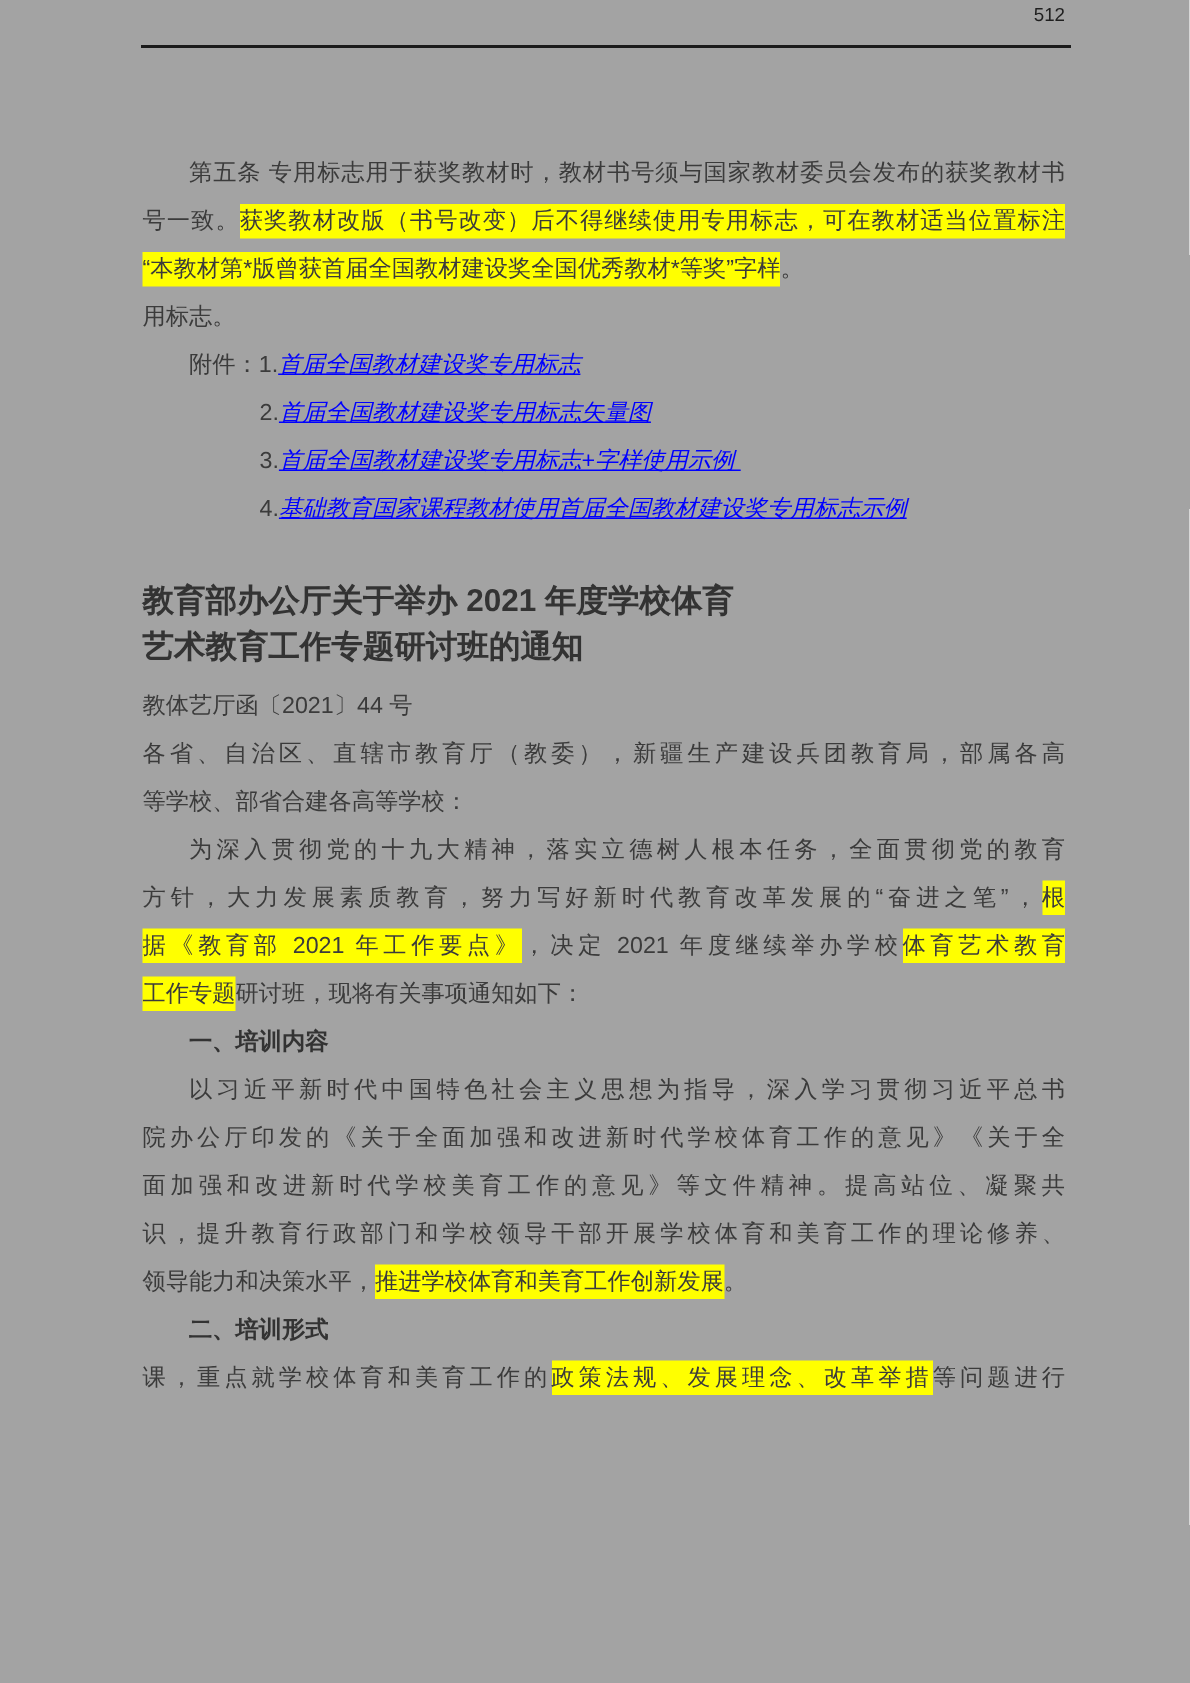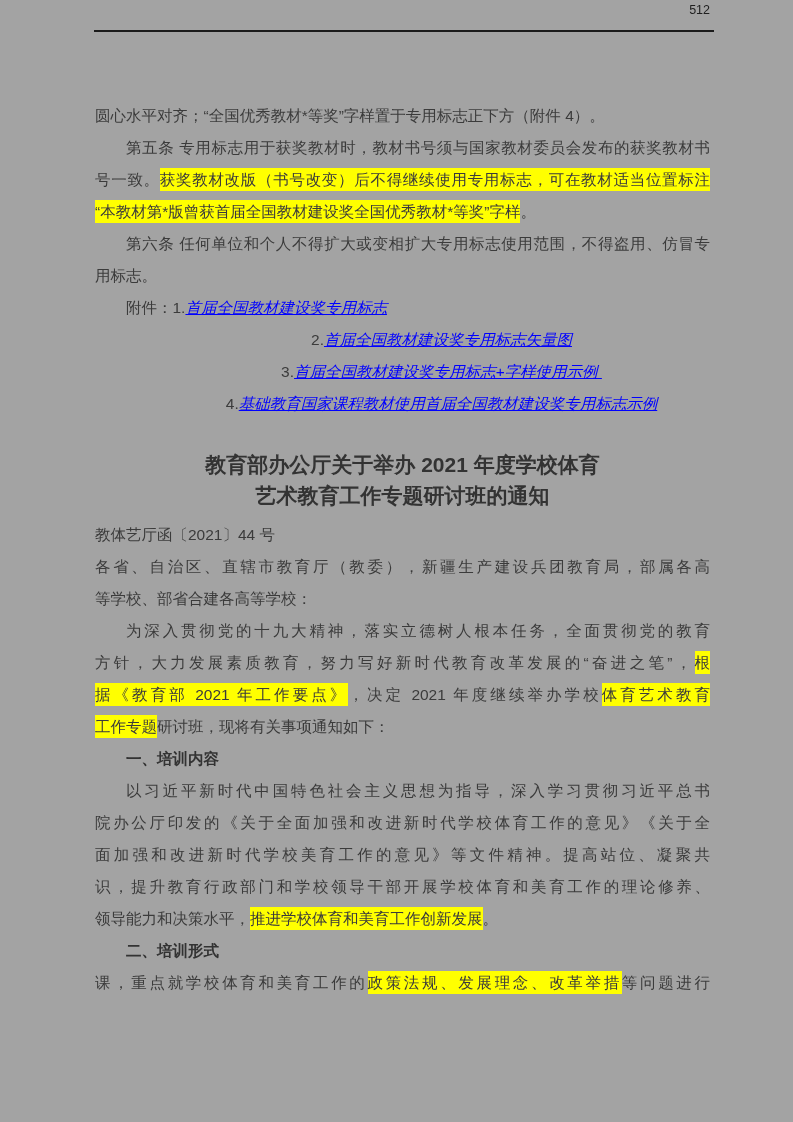--- a/index.html
+++ b/index.html
@@ -37,23 +37,22 @@
   .line {
     font-size: 15.5px;
     line-height: 32px;
     white-space: pre-wrap;
     text-align: left;
   }
   .fill { text-align: justify; text-align-last: justify; }
   .para-indent { text-indent: 31px; }
   .heading { text-indent: 31px; font-weight: 700; color: #333333; }
   .attach-lead { padding-left: 31px; }
-  .attach { padding-left: 78px; text-align: center; }
+  .attach { padding-left: 78px; }
   .title {
-    text-align: center;
     font-weight: 700;
     font-size: 21px;
     line-height: 31px;
     color: #333333;
   }
   .title-first { margin-top: 29px; }
   .doc-number { text-align: left; margin-top: 8px; }
   .hl { background: var(--hl-color, #ffff00); padding: 3px 0; }
   a.link {
     color: var(--link-color, #0000ff);
@@ -62,25 +61,23 @@
     font-style: italic;
   }
 </style>
 </head>
 <body>
 
 <div class="page">
   <div class="page-number">512</div>
   <div class="header-rule"></div>
   <div class="doc">
-      <div class="line para"><span>圆心水平对齐；“全国优秀教材*等奖”字样置于专用标志正下方（附件 4）。</span></div>
       <div class="line para-indent fill"><span>第五条 专用标志用于获奖教材时，教材书号须与国家教材委员会发布的获奖教材书</span></div>
       <div class="line para fill"><span>号一致。</span><span class="hl">获奖教材改版（书号改变）后不得继续使用专用标志，可在教材适当位置标注</span></div>
       <div class="line para"><span class="hl">“本教材第*版曾获首届全国教材建设奖全国优秀教材*等奖”字样</span><span>。</span></div>
-      <div class="line para-indent fill"><span>第六条 任何单位和个人不得扩大或变相扩大专用标志使用范围，不得盗用、仿冒专</span></div>
       <div class="line para"><span>用标志。</span></div>
       <div class="line attach-lead"><span>附件：1.</span><a class="link" href="#">首届全国教材建设奖专用标志</a></div>
       <div class="line attach"><span>2.</span><a class="link" href="#">首届全国教材建设奖专用标志矢量图</a></div>
       <div class="line attach"><span>3.</span><a class="link" href="#">首届全国教材建设奖专用标志+字样使用示例 </a></div>
       <div class="line attach"><span>4.</span><a class="link" href="#">基础教育国家课程教材使用首届全国教材建设奖专用标志示例</a></div>
       <div class="line title title-first"><span>教育部办公厅关于举办 2021 年度学校体育</span></div>
       <div class="line title"><span>艺术教育工作专题研讨班的通知</span></div>
       <div class="line doc-number"><span>教体艺厅函〔2021〕44 号</span></div>
       <div class="line para fill"><span>各省、自治区、直辖市教育厅（教委），新疆生产建设兵团教育局，部属各高</span></div>
       <div class="line para"><span>等学校、部省合建各高等学校：</span></div>

